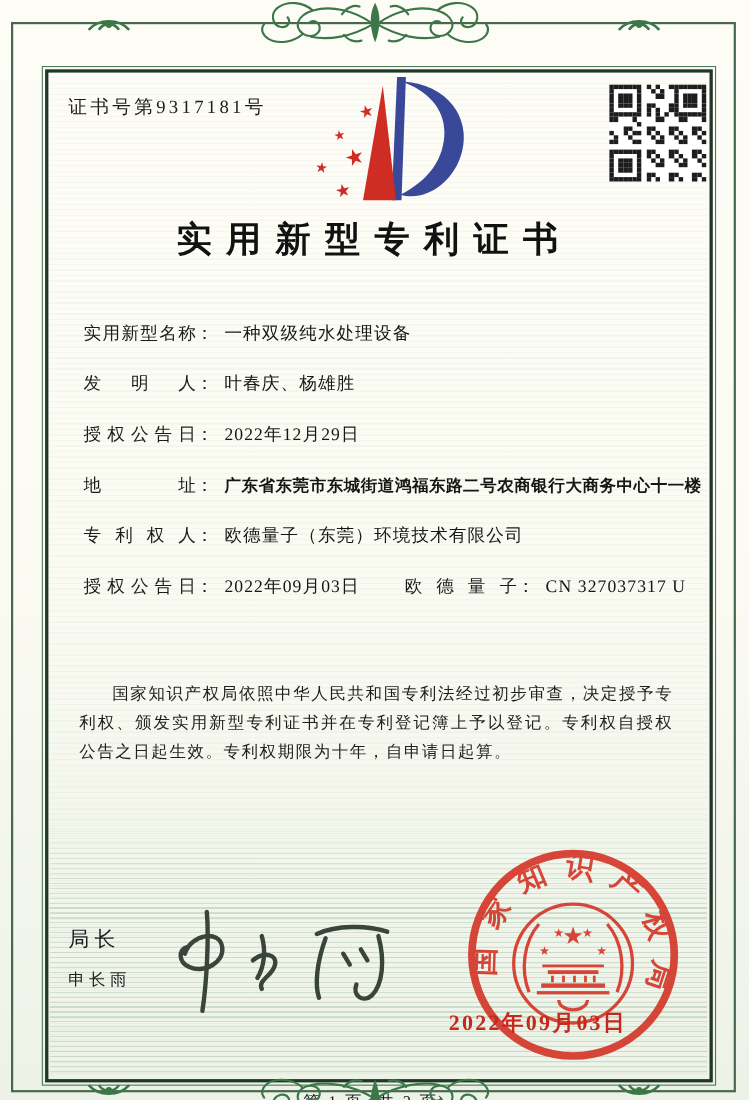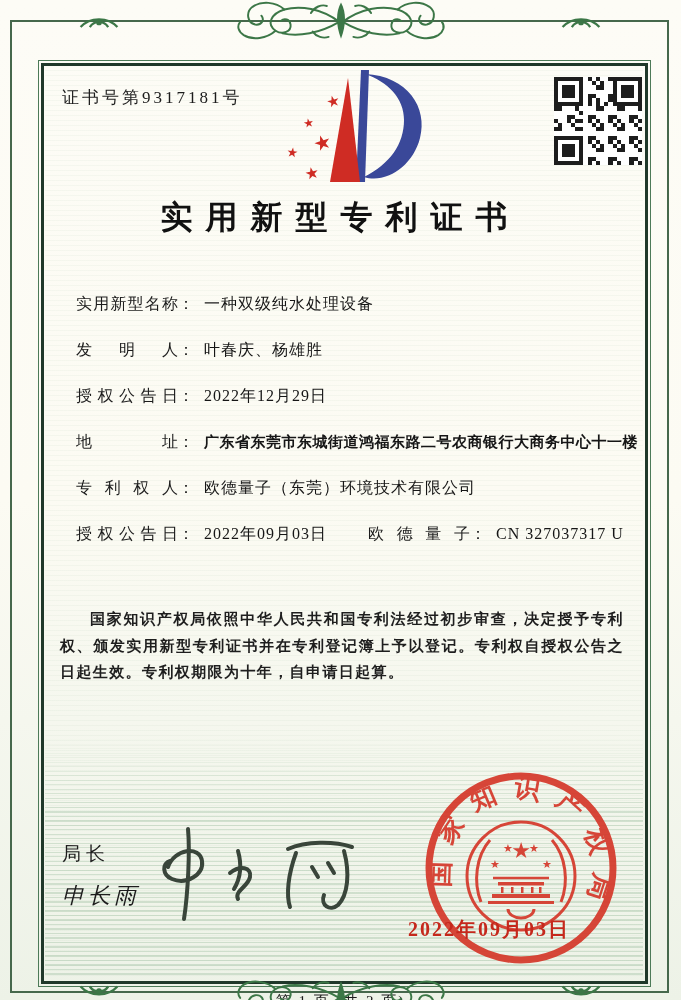--- a/index.html
+++ b/index.html
@@ -40,24 +40,24 @@
   .row{white-space:nowrap;}
   .lbl{display:inline-block;width:102px;text-align:justify;text-align-last:justify;vertical-align:top;}
   .colon{display:inline-block;margin-right:10px;}
   .val{letter-spacing:1px;color:#161616;}
   .val.strong{font-weight:700;font-size:15px;letter-spacing:.5px;}
   .grant-row{display:flex;}
   .grant-pair1{width:292px;}
   
   .paras{position:absolute;left:60px;top:606px;width:564px;z-index:2;font-size:15px;line-height:1.78;
          letter-spacing:1.4px;text-align:justify;color:#1e1e1e;}
-  .paras p{margin:0;text-indent:2em;font-weight:bold;}
+  .paras p{margin:12px;text-indent:2em;}
   
   .director-title{position:absolute;left:62px;top:841px;font-size:19px;letter-spacing:5px;z-index:2;}
-  .director-name{position:absolute;left:62px;top:881px;font-size:22px;letter-spacing:4px;z-index:2;font-style:italic;}
+  .director-name{position:absolute;left:62px;top:881px;font-size:15px;letter-spacing:4px;z-index:2;}
   .sig{position:absolute;left:138px;top:815px;width:240px;height:110px;z-index:2;}
   
   .seal{position:absolute;left:404px;top:768px;width:234px;height:200px;z-index:4;opacity:.93;}
   .seal-date{position:absolute;left:408px;top:916px;font-size:20px;letter-spacing:2px;color:#c5281c;
              font-weight:600;z-index:5;}
   
   .footer{position:absolute;left:0;right:0;top:992px;text-align:center;font-size:15px;letter-spacing:2px;z-index:2;}
 </style>
 </head>
 <body>

